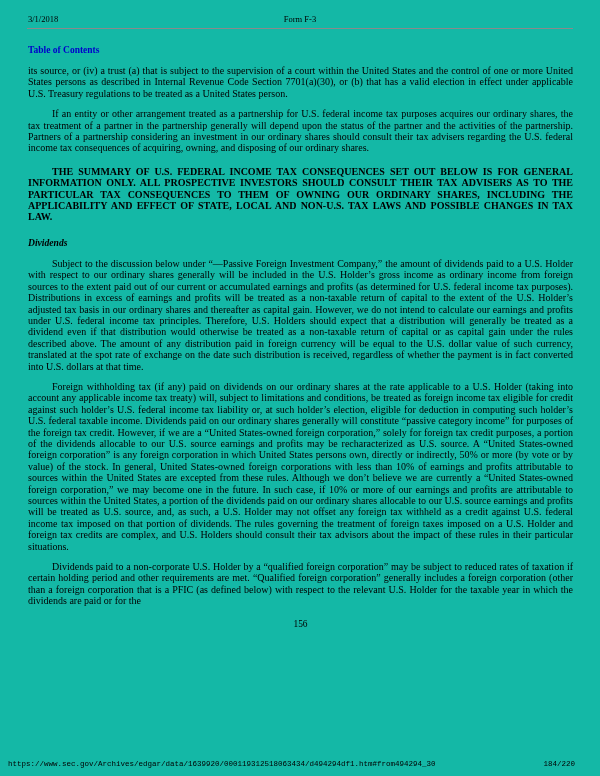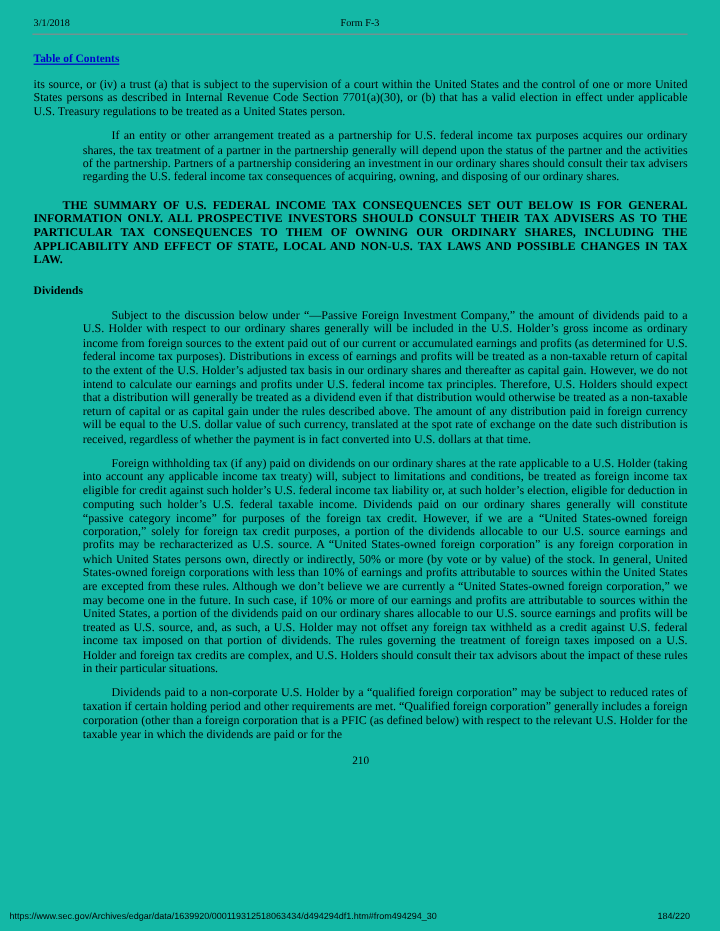--- a/index.html
+++ b/index.html
@@ -33,58 +33,58 @@
     margin: 4px 27px 0 27px;
   }
   .content {
     padding: 10px 27px 0 28px;
   }
   .toc-link {
     display: inline-block;
     color: #0000cc;
     font-weight: bold;
     font-size: 9.5px;
-    text-decoration: underline;
     cursor: pointer;
     margin: 2px 0 10px 0;
   }
   .content p {
     font-size: 10px;
     line-height: 11.4px;
     text-align: justify;
     margin: 0 0 9px 0;
   }
-  .content p.indent { text-indent: 24px; margin-left: 41px; }
+  .content p.indent { text-indent: 24px; }
   .content p.notice {
     font-weight: bold;
     text-indent: 24px;
     margin-top: 12px;
     margin-bottom: 12px;
     font-family: Liberation Serif, serif;
   }
   .section-heading {
     font-size: 9.6px;
     font-weight: bold;
+    font-style: italic;
     margin: 14px 0 10px 0;
   }
   .page-number {
     text-align: center;
     font-size: 9.4px;
     margin-top: 12px;
   }
   .print-footer {
     position: absolute;
     bottom: 8px;
     left: 8px;
     right: 25px;
     display: flex;
     justify-content: space-between;
     align-items: baseline;
     font-size: 7.5px;
-    font-family: Liberation Sans, sans-serif;
+    font-family: Liberation Mono, monospace;
     color: #000000;
   }
 </style>
 </head>
 <body>
 
 <div class="page">
 
   <div class="print-header">
     <span class="ph-left">3/1/2018</span>
@@ -105,21 +105,21 @@
     <p class="notice">THE SUMMARY OF U.S. FEDERAL INCOME TAX CONSEQUENCES SET OUT BELOW IS FOR GENERAL INFORMATION ONLY. ALL PROSPECTIVE INVESTORS SHOULD CONSULT THEIR TAX ADVISERS AS TO THE PARTICULAR TAX CONSEQUENCES TO THEM OF OWNING OUR ORDINARY SHARES, INCLUDING THE APPLICABILITY AND EFFECT OF STATE, LOCAL AND NON-U.S. TAX LAWS AND POSSIBLE CHANGES IN TAX LAW.</p>
 
     <div class="section-heading">Dividends</div>
 
     <p class="indent">Subject to the discussion below under “—Passive Foreign Investment Company,” the amount of dividends paid to a U.S. Holder with respect to our ordinary shares generally will be included in the U.S. Holder’s gross income as ordinary income from foreign sources to the extent paid out of our current or accumulated earnings and profits (as determined for U.S. federal income tax purposes). Distributions in excess of earnings and profits will be treated as a non-taxable return of capital to the extent of the U.S. Holder’s adjusted tax basis in our ordinary shares and thereafter as capital gain. However, we do not intend to calculate our earnings and profits under U.S. federal income tax principles. Therefore, U.S. Holders should expect that a distribution will generally be treated as a dividend even if that distribution would otherwise be treated as a non-taxable return of capital or as capital gain under the rules described above. The amount of any distribution paid in foreign currency will be equal to the U.S. dollar value of such currency, translated at the spot rate of exchange on the date such distribution is received, regardless of whether the payment is in fact converted into U.S. dollars at that time.</p>
 
     <p class="indent">Foreign withholding tax (if any) paid on dividends on our ordinary shares at the rate applicable to a U.S. Holder (taking into account any applicable income tax treaty) will, subject to limitations and conditions, be treated as foreign income tax eligible for credit against such holder’s U.S. federal income tax liability or, at such holder’s election, eligible for deduction in computing such holder’s U.S. federal taxable income. Dividends paid on our ordinary shares generally will constitute “passive category income” for purposes of the foreign tax credit. However, if we are a “United States-owned foreign corporation,” solely for foreign tax credit purposes, a portion of the dividends allocable to our U.S. source earnings and profits may be recharacterized as U.S. source. A “United States-owned foreign corporation” is any foreign corporation in which United States persons own, directly or indirectly, 50% or more (by vote or by value) of the stock. In general, United States-owned foreign corporations with less than 10% of earnings and profits attributable to sources within the United States are excepted from these rules. Although we don’t believe we are currently a “United States-owned foreign corporation,” we may become one in the future. In such case, if 10% or more of our earnings and profits are attributable to sources within the United States, a portion of the dividends paid on our ordinary shares allocable to our U.S. source earnings and profits will be treated as U.S. source, and, as such, a U.S. Holder may not offset any foreign tax withheld as a credit against U.S. federal income tax imposed on that portion of dividends. The rules governing the treatment of foreign taxes imposed on a U.S. Holder and foreign tax credits are complex, and U.S. Holders should consult their tax advisors about the impact of these rules in their particular situations.</p>
 
     <p class="indent">Dividends paid to a non-corporate U.S. Holder by a “qualified foreign corporation” may be subject to reduced rates of taxation if certain holding period and other requirements are met. “Qualified foreign corporation” generally includes a foreign corporation (other than a foreign corporation that is a PFIC (as defined below) with respect to the relevant U.S. Holder for the taxable year in which the dividends are paid or for the</p>
 
-    <div class="page-number">210</div>
+    <div class="page-number">156</div>
 
   </div>
 
   <div class="print-footer">
     <span>https://www.sec.gov/Archives/edgar/data/1639920/000119312518063434/d494294df1.htm#from494294_30</span>
     <span>184/220</span>
   </div>
 
 </div>
 

